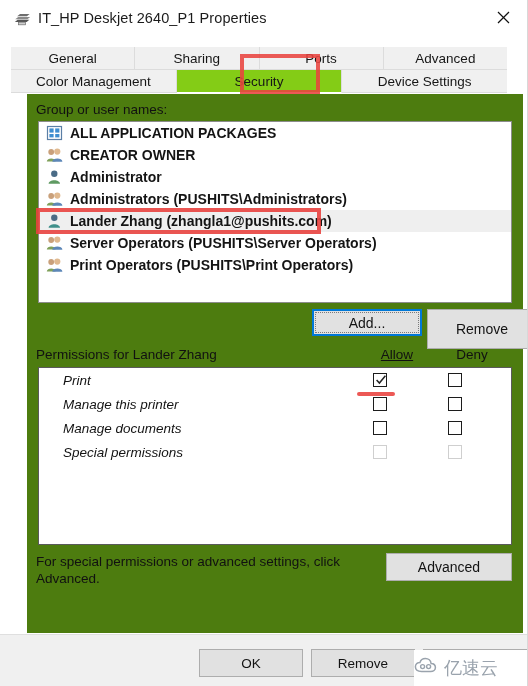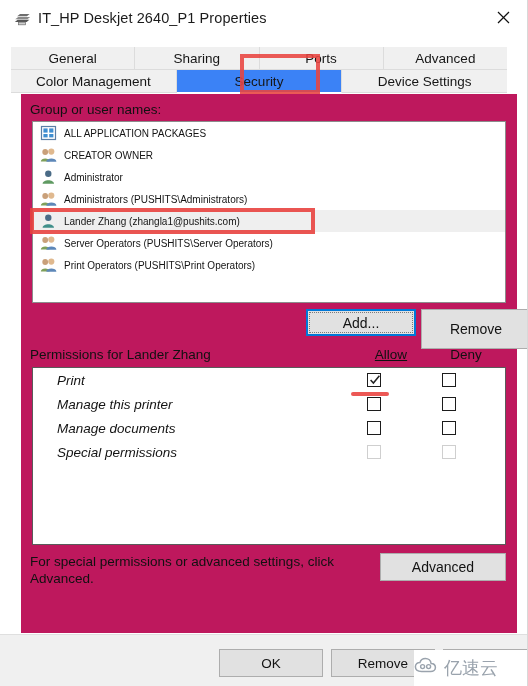--- a/index.html
+++ b/index.html
@@ -84,43 +84,43 @@
     display: flex;
     align-items: center;
     justify-content: center;
     font-size: 13.5px;
     color: #161616;
     cursor: default;
     white-space: nowrap;
   }
   .tab:last-child { border-right: none; }
   .tab.selected {
-    background: #3b82f6;
+    background: #84cc16;
     border-bottom: 1px solid #ffffff;
   }
   
   #security-highlight {
     position: absolute;
     left: 229px;
     top: 7px;
     width: 80px;
     height: 40px;
     border: 4px solid #e8433f;
     box-sizing: border-box;
     pointer-events: none;
     opacity: .88;
   }
 
   
   #pane {
     position: absolute;
-    left: 21px; top: 94px;
+    left: 27px; top: 94px;
     width: 496px;
     height: 539px;
-    background: #be185d;
+    background: #4d7c0f;
   }
 
   .pane-label {
     position: absolute;
     font-size: 13.5px;
     color: #111111;
     white-space: nowrap;
   }
 
   
@@ -134,24 +134,25 @@
     border: 1px solid #8c8c8c;
     background: #ffffff;
     overflow: hidden;
   }
   .list-row {
     position: relative;
     height: 22px;
     display: flex;
     align-items: center;
     padding-left: 7px;
-    font-size: 10px;
+    font-size: 14px;
     color: #141414;
     white-space: nowrap;
     cursor: default;
+    font-weight: bold;
   }
   .list-row.selected { background: #efefef; }
   .list-icon {
     width: 17px;
     height: 16px;
     margin-right: 7px;
     flex: 0 0 auto;
     display: block;
   }
   #user-highlight {
@@ -293,21 +294,20 @@
     height: 28px;
     box-sizing: border-box;
     background: #e1e1e1;
     border: 1px solid #adadad;
     font-size: 13.5px;
     color: #131313;
     display: flex;
     align-items: center;
     justify-content: center;
     cursor: default;
-    margin-left: 20px;
   }
   #ok-btn { left: 199px; }
   #cancel-btn { left: 311px; }
   #apply-btn { left: 423px; }
 
   
   #watermark {
     position: absolute;
     left: 414px; top: 650px;
     width: 114px; height: 36px;

